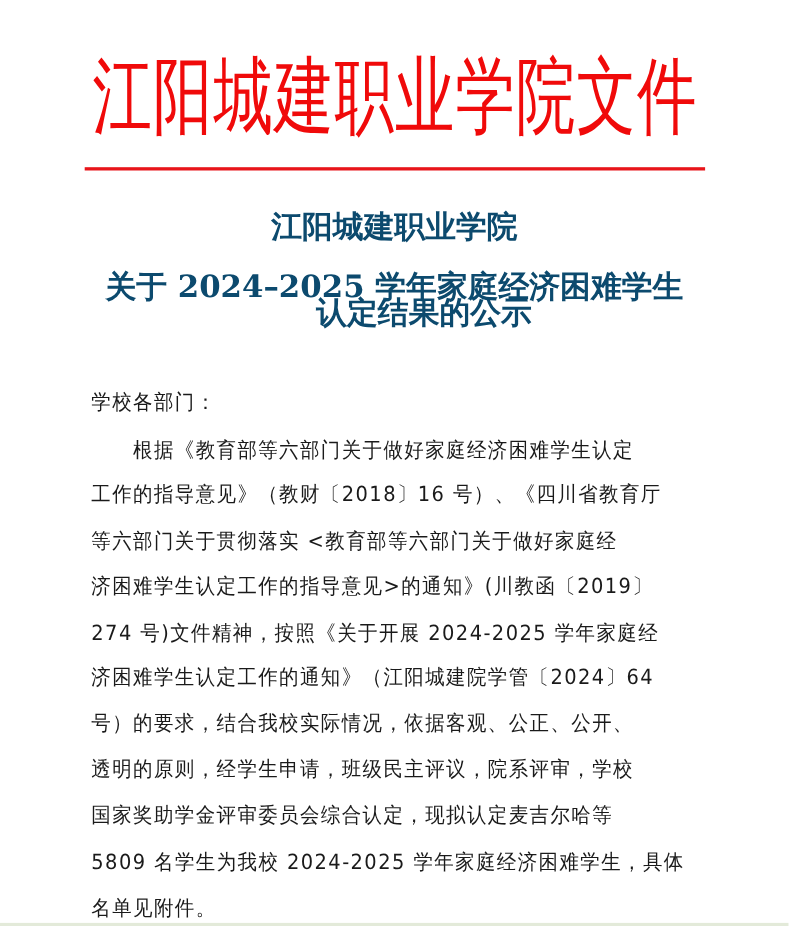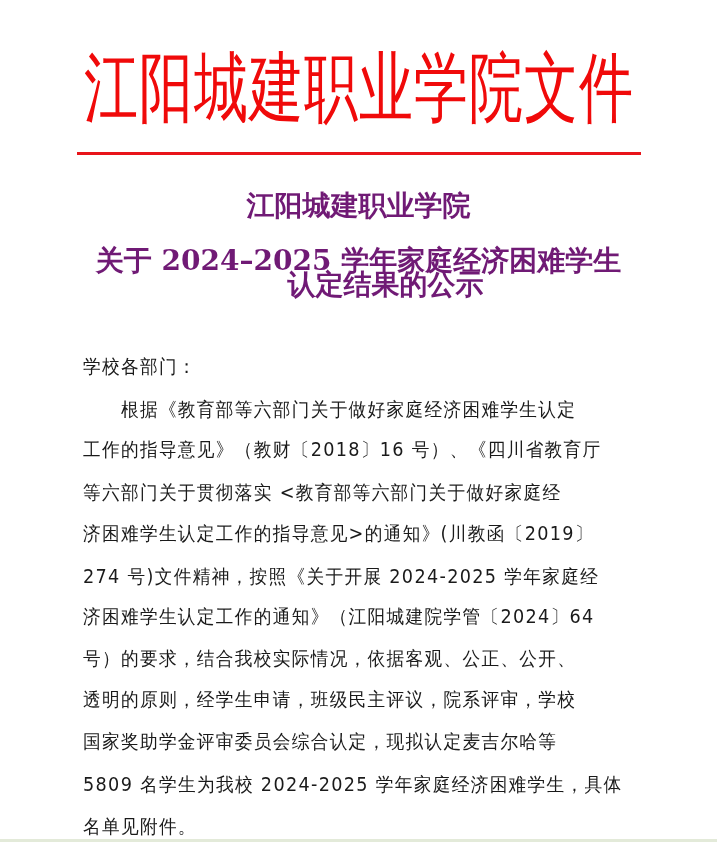--- a/index.html
+++ b/index.html
@@ -43,21 +43,21 @@
     top: 152px;
     width: 564px;
     height: 3px;
     background: #e8141a;
   }
   .subtitle {
     position: absolute;
     left: 0;
     width: 717px;
     text-align: center;
-    color: #701a75;
+    color: #0c4a6e;
     font-family: "DejaVu Serif", "Liberation Serif", serif;
     font-weight: bold;
     font-size: 28px;
     line-height: 34px;
     white-space: nowrap;
   }
   .subtitle.l1 { top: 189px; }
   .subtitle.l2 { top: 244px; }
   .subtitle.l3 { top: 268px; margin-left: 27px; }
   .body-line {

